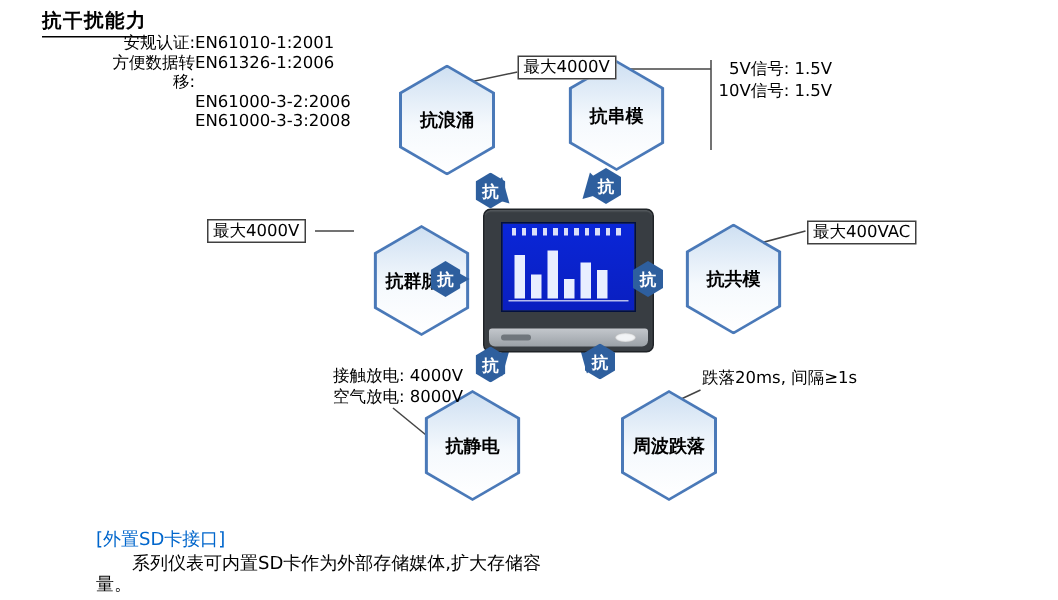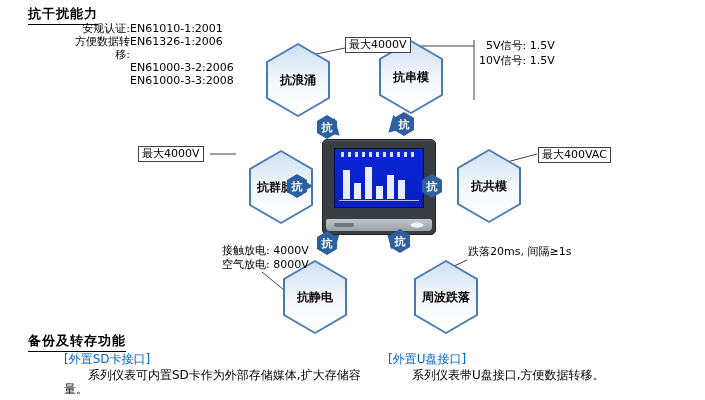--- a/index.html
+++ b/index.html
@@ -209,25 +209,20 @@
           <div class="bar" style="height: 50%;"></div>
         </div>
       <div class="screen-baseline"></div>
     </div>
     <div class="device-bottom">
       <div class="device-slot"></div>
       <div class="device-button"></div>
     </div>
   </div>
 
-  <div class="section-title t2">备份及转存功能</div>
 
   <div class="backup-block backup-sd">
     <div class="blue-heading">[外置SD卡接口]</div>
     <p class="backup-text">系列仪表可内置SD卡作为外部存储媒体,扩大存储容量。</p>
   </div>
 
-  <div class="backup-block backup-usb">
-    <div class="blue-heading">[外置U盘接口]</div>
-    <p class="backup-text">系列仪表带U盘接口,方便数据转移。</p>
-  </div>
 
 </div>
 
 </body></html>

